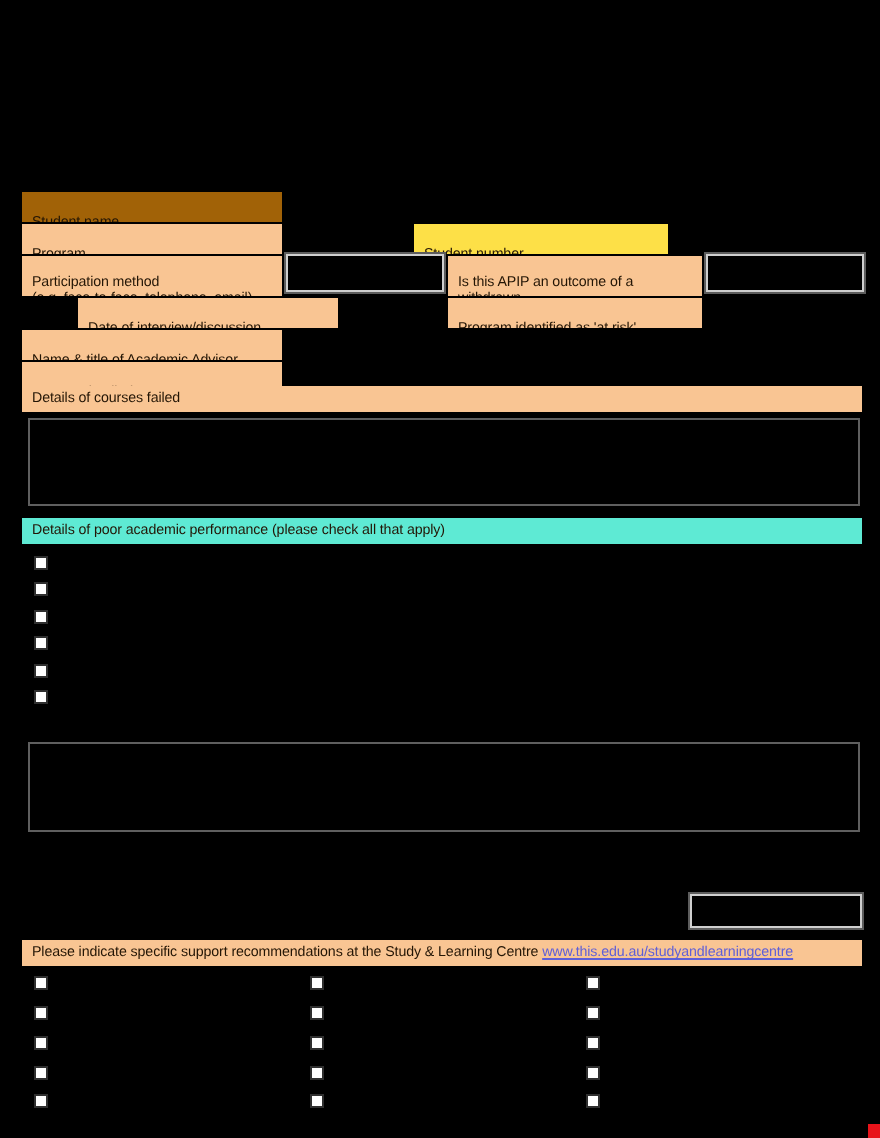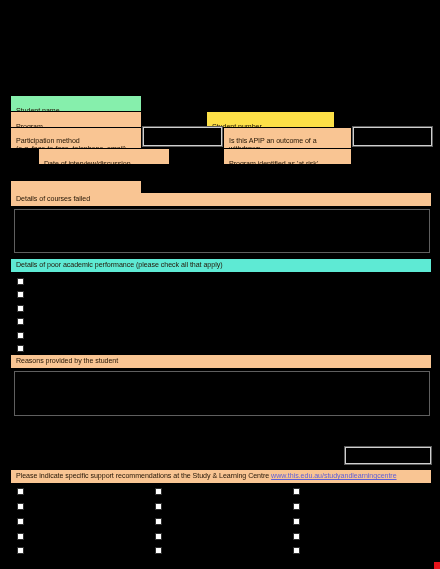--- a/index.html
+++ b/index.html
@@ -98,37 +98,40 @@
     color: #000000;
     white-space: nowrap;
     overflow: hidden;
   }
 </style>
 </head>
 <body>
 
 <div class="page">
 
-  <div class="cell" style="left: 11px; top: 96px; width: 130px; height: 15px; background: #86efac;">
+  <div class="cell" style="left: 11px; top: 96px; width: 130px; height: 15px; background: #a16207;">
     <span>Student name</span>
   </div>
 
   <div class="cell" style="left: 11px; top: 112px; width: 130px; height: 15px; background: rgb(249, 197, 147);">
     <span>Program</span>
   </div>
 
   <div class="cell two-line" style="left: 11px; top: 128px; width: 130px; height: 20px; background: rgb(249, 197, 147);">
     <span>Participation method
 (e.g. face-to-face, telephone, email)</span>
   </div>
 
   <div class="cell" style="left: 11px; top: 149px; width: 130px; height: 15px; background: rgb(249, 197, 147); margin-left: 28px;">
     <span>Date of interview/discussion</span>
   </div>
 
+  <div class="cell" style="left: 11px; top: 165px; width: 130px; height: 15px; background: rgb(249, 197, 147);">
+    <span>Name &amp; title of Academic Advisor</span>
+  </div>
 
   <div class="cell" style="left: 11px; top: 181px; width: 130px; height: 15px; background: rgb(249, 197, 147);">
     <span>Contact details for Program Coordinator</span>
   </div>
 
   <div class="cell" style="left: 207px; top: 112px; width: 127px; height: 15px; background: #fde047;">
     <span>Student number</span>
   </div>
 
   <div class="cell two-line" style="left: 224px; top: 128px; width: 127px; height: 20px; background: rgb(249, 197, 147);">
@@ -165,23 +168,20 @@
 
   <div class="ckbox" style="left:17px; top:318px;"></div>
   <span class="hidden-label" style="left:29px; top:317px;"></span>
 
   <div class="ckbox" style="left:17px; top:332px;"></div>
   <span class="hidden-label" style="left:29px; top:331px;"></span>
 
   <div class="ckbox" style="left:17px; top:345px;"></div>
   <span class="hidden-label" style="left:29px; top:344px;"></span>
 
-  <div class="bar" style="left: 11px; top: 355px; width: 420px; height: 13px; background: rgb(249, 197, 147);">
-    <span>Reasons provided by the student</span>
-  </div>
 
   <textarea class="textarea" style="left: 14px; top: 371px; width: 416px; height: 45px; color: rgb(242, 242, 242); font-size: 7px; padding: 3px; resize: none;" placeholder=""></textarea>
 
   <input class="field" type="text" style="left: 345px; top: 447px; width: 86px; height: 17px; color: rgb(242, 242, 242); font-size: 7px; padding: 0px 3px;" value="">
 
   <div class="bar" style="left: 11px; top: 470px; width: 420px; height: 13px; background: rgb(249, 197, 147);">
     <span>Please indicate specific support recommendations at the Study &amp; Learning Centre </span><a class="link" href="#" style="color: rgb(95, 95, 216);">www.this.edu.au/studyandlearningcentre</a>
   </div>
 
   <div class="ckbox" style="left:17px; top:488px;"></div>

